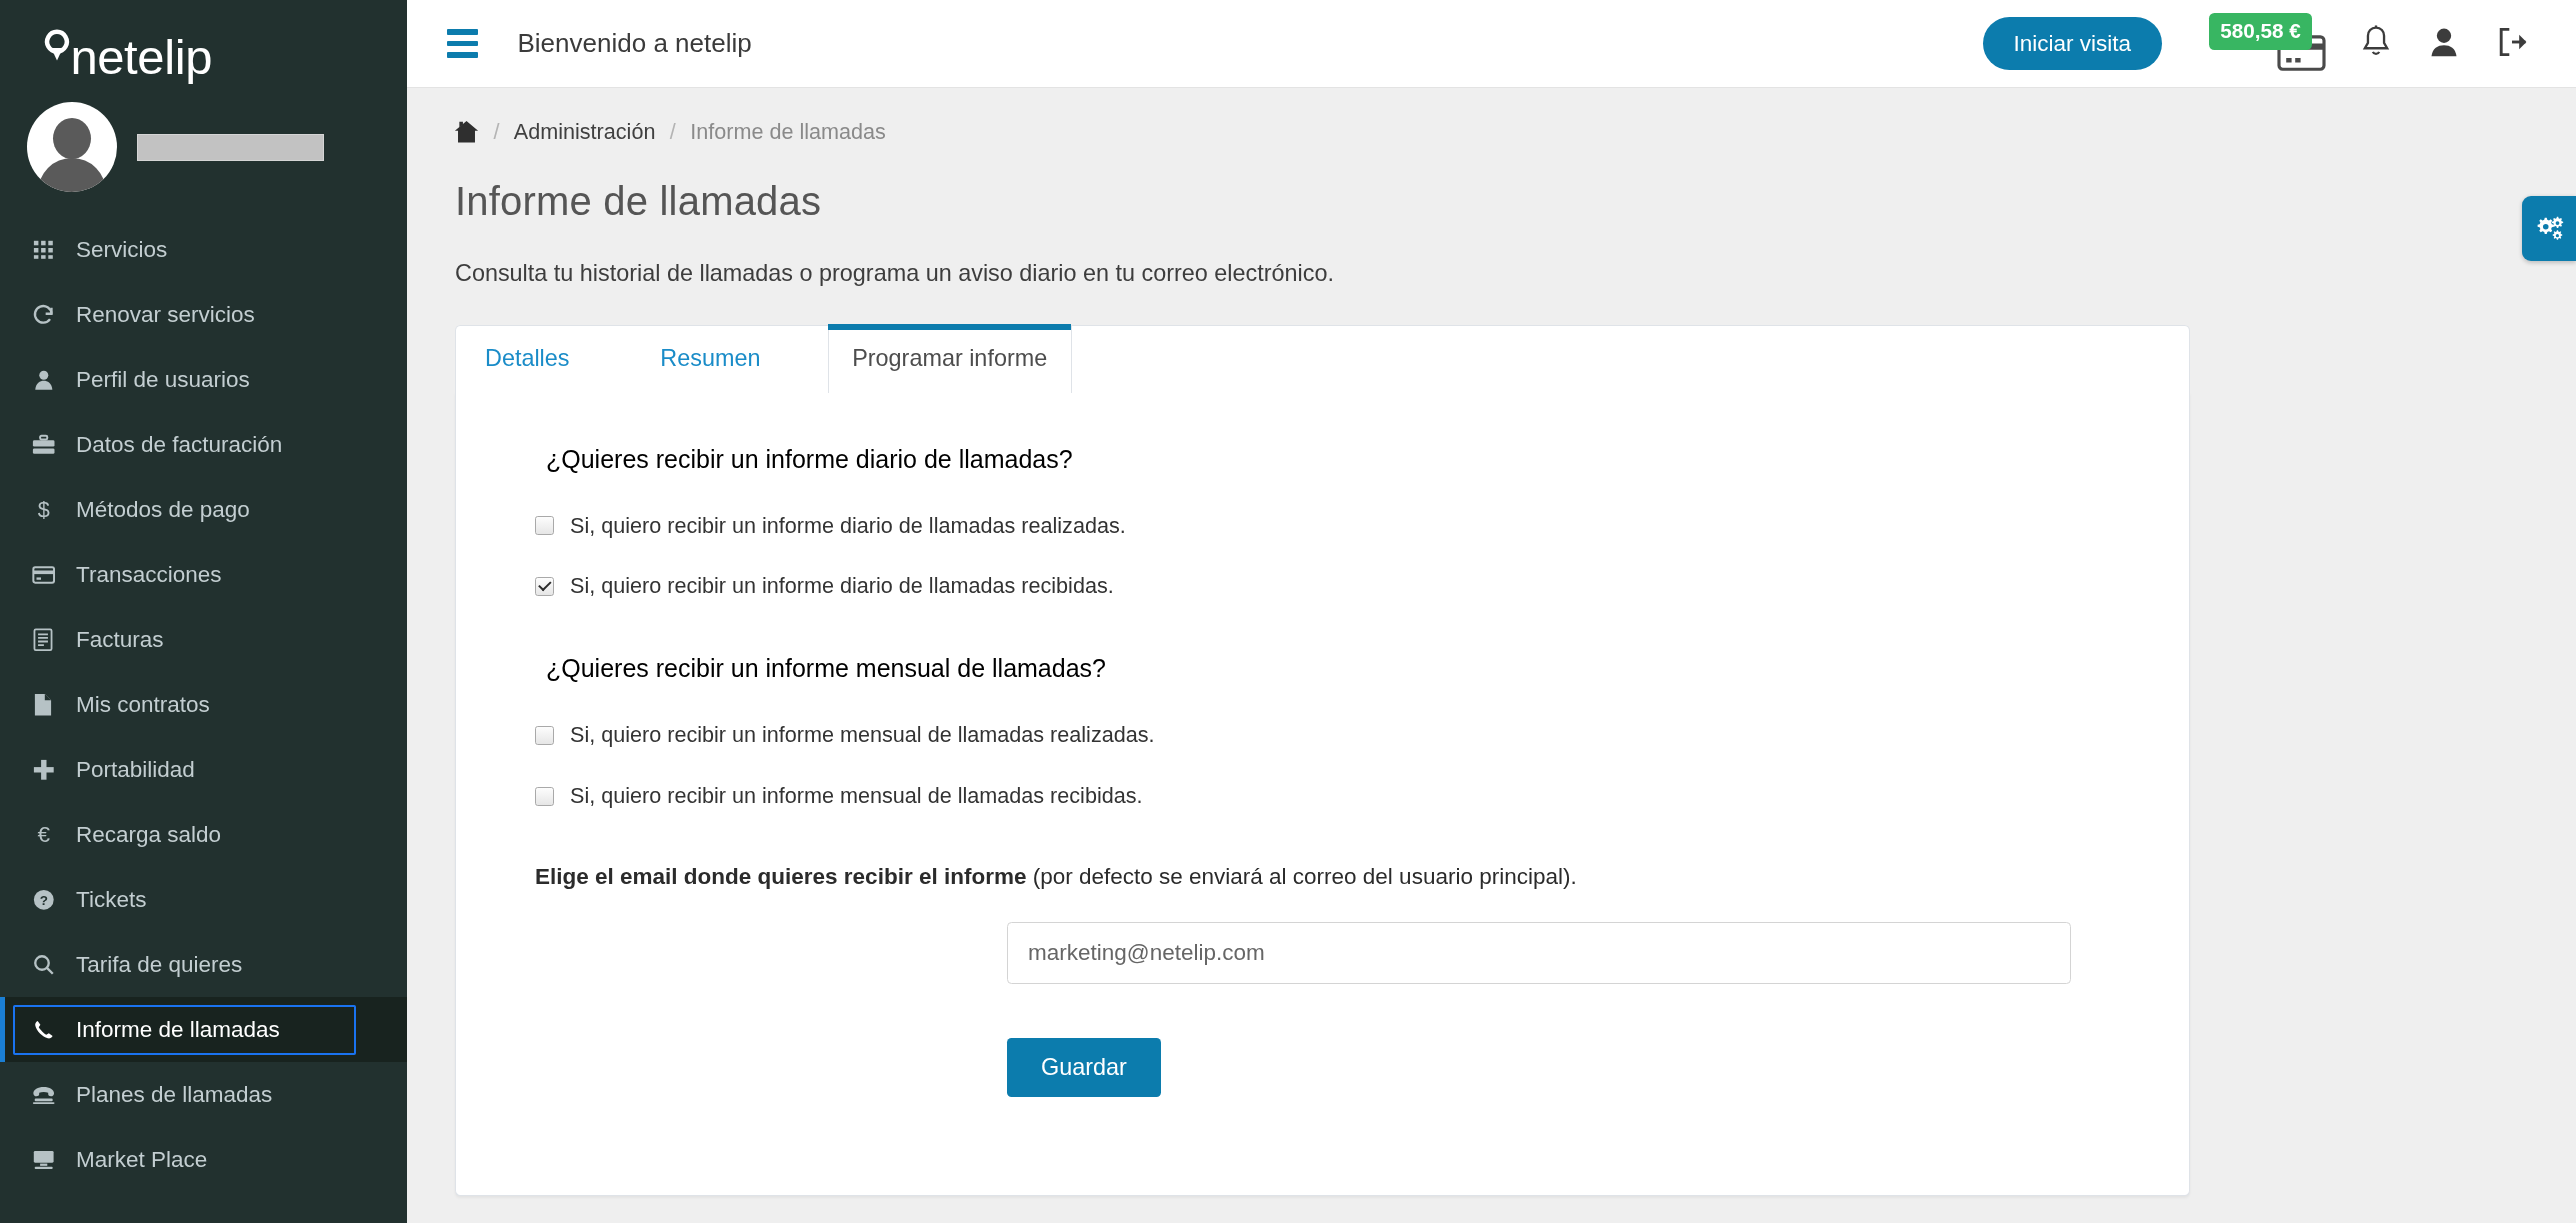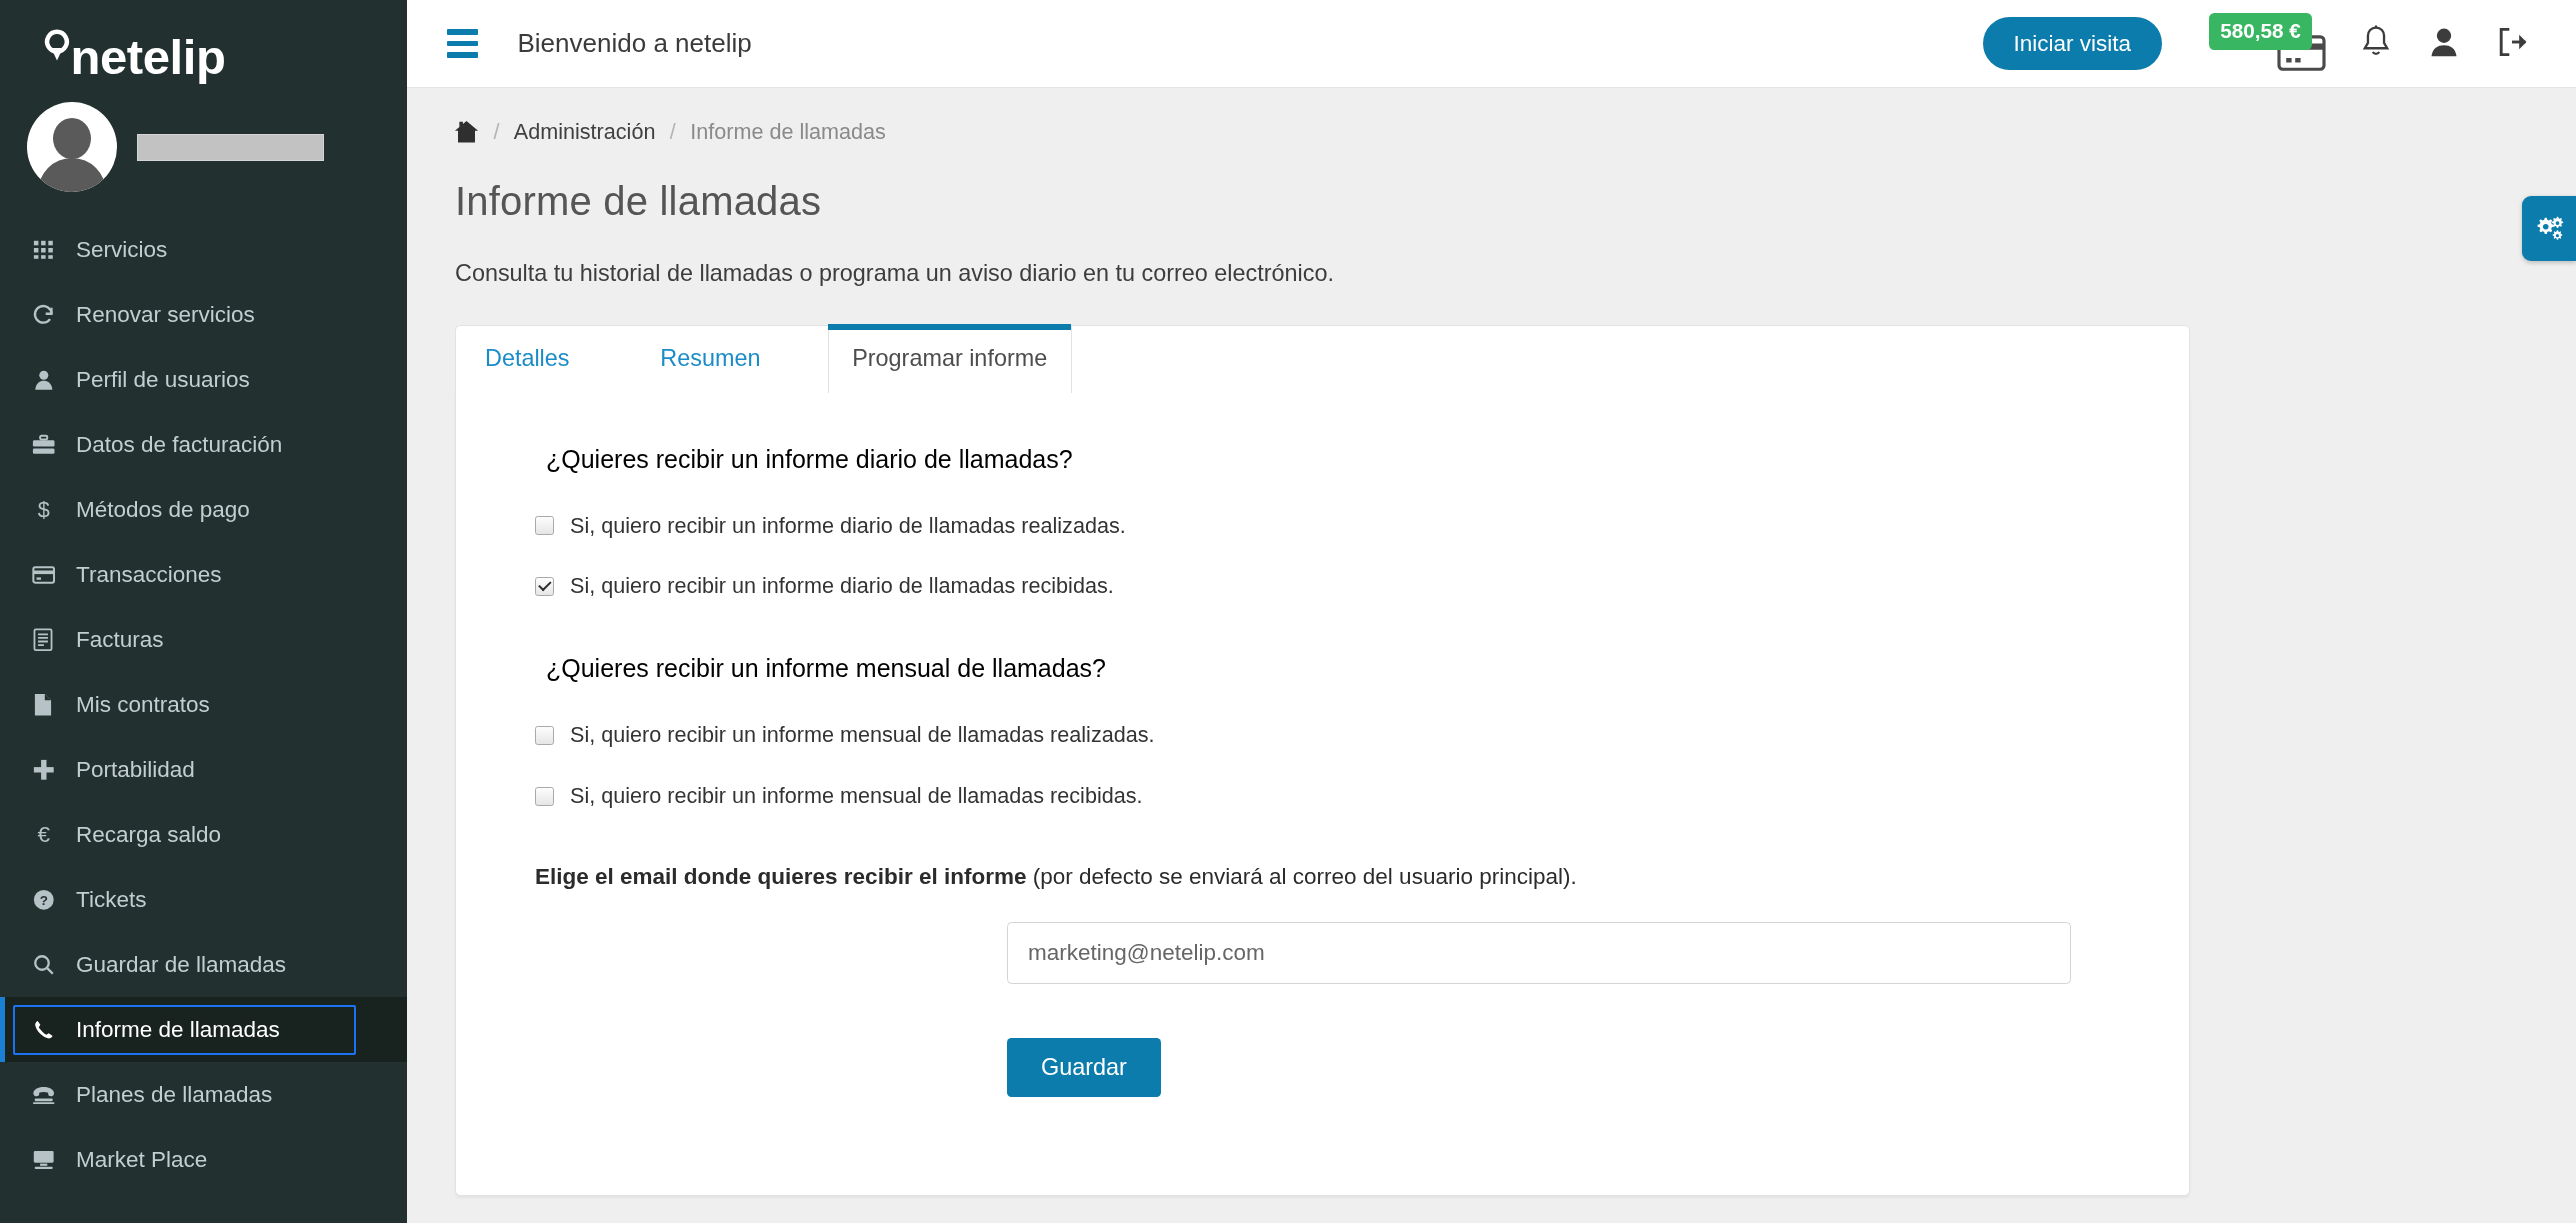--- a/index.html
+++ b/index.html
@@ -21,21 +21,21 @@
     overflow: hidden;
   }
   .brand {
     display: flex; align-items: center;
     padding: 16px 0 0 40px;
     height: 86px;
   }
   .brand-mark { position: relative; width: 34px; height: 54px; }
   .brand-mark svg { position: absolute; top: 3.6px; left: 0; }
   .brand-text {
-    font-size: 49px; font-weight: 700; color: #ffffff;
+    font-size: 49px; font-weight: 400; color: #ffffff;
     letter-spacing: -0.4px; line-height: 1; margin-left: -3.6px;
     margin-top: 12.6px;
   }
   .user-block {
     display: flex; align-items: center;
     padding: 14.4px 0 0 27px; height: 108px;
   }
   .avatar {
     width: 90px; height: 90px; border-radius: 50%;
     background: #ffffff; position: relative; overflow: hidden;
@@ -381,21 +381,21 @@
         <span class="lbl">Tickets</span>
       </a>
 
       <a class="nav-item">
         <span class="ico">
           <svg width="21.6" height="21.6" viewBox="0 0 24 24" fill="none" stroke="currentColor" stroke-width="2.6">
               <circle cx="10" cy="10" r="7.5"></circle>
               <path d="M15.5 15.5 L22 22"></path>
             </svg>
         </span>
-        <span class="lbl">Guardar de llamadas</span>
+        <span class="lbl">Tarifa de quieres</span>
       </a>
 
       <a class="nav-item active">
         <span class="ring"></span>
         <span class="ico">
           <svg width="21.6" height="21.6" viewBox="0 0 24 24" fill="currentColor">
               <path d="M5.2 2.2 C3.2 3.2 2 5.3 2.6 7.6 C4 13.6 10.4 20 16.4 21.4 C18.7 22 20.8 20.8 21.8 18.8 L17.6 15.8 L14.8 17.6 C12.2 16.1 7.9 11.8 6.4 9.2 L8.2 6.4 Z"></path>
             </svg>
         </span>
         <span class="lbl">Informe de llamadas</span>

